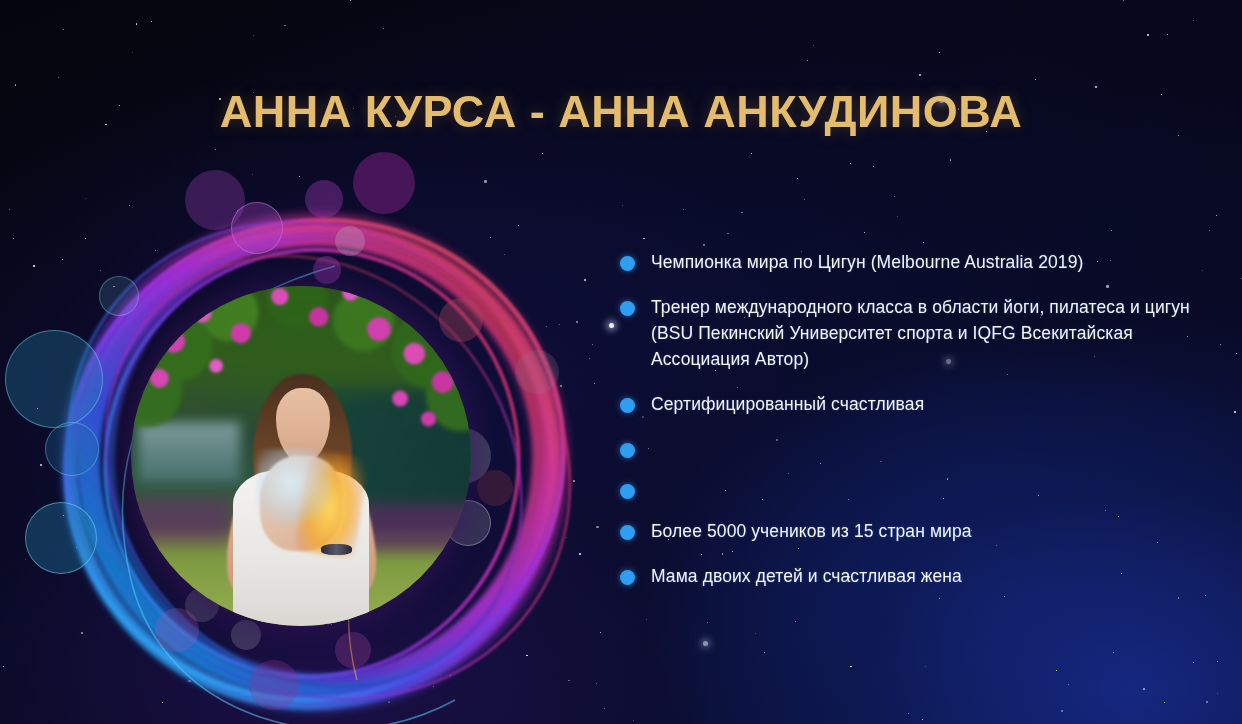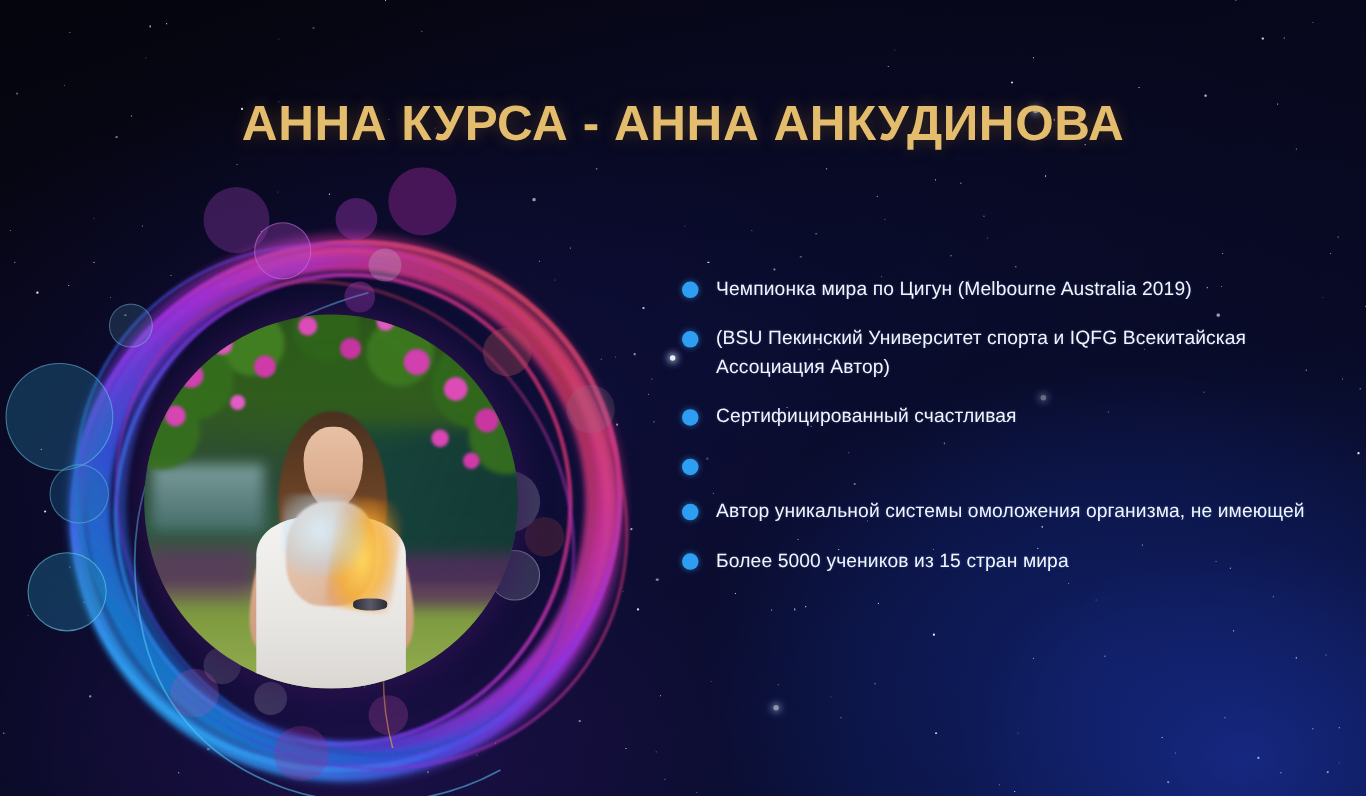--- a/index.html
+++ b/index.html
@@ -520,42 +520,48 @@
   <div class="bullets" id="bullets">
       <div class="bullet-row">
         <span class="dot" style="background: rgb(46, 158, 242);"></span>
         <div class="bullet-text">
           <span class="ln">Чемпионка мира по Цигун (Melbourne Australia 2019)</span>
         </div>
       </div>
       <div class="bullet-row">
         <span class="dot" style="background: rgb(46, 158, 242);"></span>
         <div class="bullet-text">
+          <span class="ln">Тренер международного класса в области йоги, пилатеса и цигун</span>
           <span class="ln">(BSU Пекинский Университет спорта и IQFG Всекитайская</span>
           <span class="ln">Ассоциация Автор)</span>
         </div>
       </div>
       <div class="bullet-row">
         <span class="dot" style="background: rgb(46, 158, 242);"></span>
         <div class="bullet-text">
           <span class="ln">Сертифицированный счастливая</span>
         </div>
       </div>
       <div class="bullet-row">
         <span class="dot" style="background: rgb(46, 158, 242);"></span>
         <div class="bullet-text">
         </div>
       </div>
       <div class="bullet-row">
         <span class="dot" style="background: rgb(46, 158, 242);"></span>
         <div class="bullet-text">
-          <span class="ln">Автор уникальной системы омоложения организма, не имеющей</span>
         </div>
       </div>
       <div class="bullet-row">
         <span class="dot" style="background: rgb(46, 158, 242);"></span>
         <div class="bullet-text">
           <span class="ln">Более 5000 учеников из 15 стран мира</span>
         </div>
       </div>
+      <div class="bullet-row">
+        <span class="dot" style="background: rgb(46, 158, 242);"></span>
+        <div class="bullet-text">
+          <span class="ln">Мама двоих детей и счастливая жена</span>
+        </div>
+      </div>
     </div>
 
 </div>
 
 </body></html>

